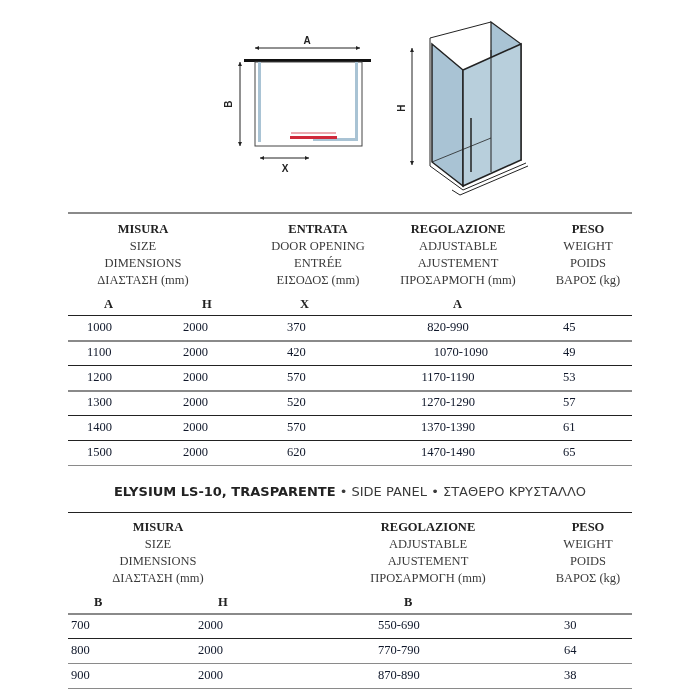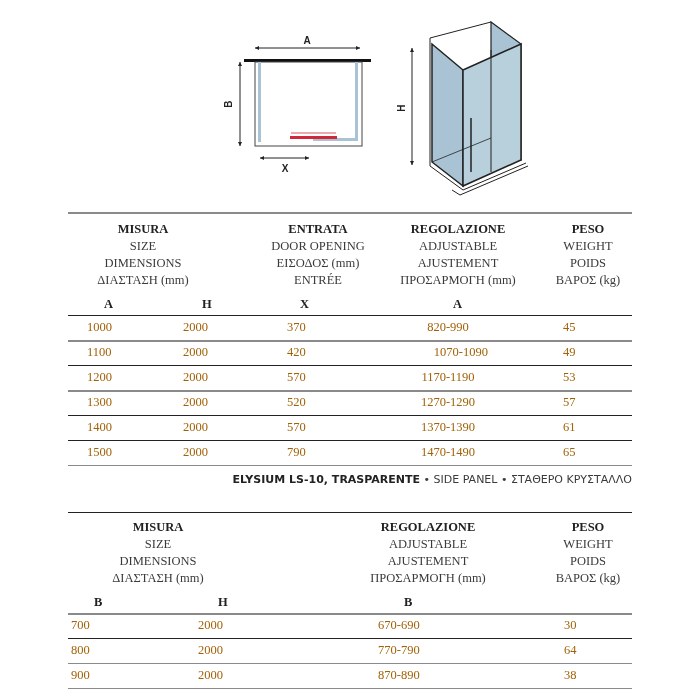--- a/index.html
+++ b/index.html
@@ -7,22 +7,22 @@
          font-family:"DejaVu Sans", "Liberation Sans", sans-serif; color:#3a3a3a; }
   .diagram { position:absolute; }
   .tbl { position:absolute; left:68px; width:564px; font-size:12.5px;font-family:Liberation Serif, serif; }
   .hr { position:absolute; left:0; width:564px; height:0; border-top:1px solid #222; }
   .hr.gray { border-top:2px solid #8a8a8a; }
   .cell { position:absolute; text-align:center; line-height:17px; }
   .hdr-title { font-weight:bold; color:#222; }
   .hdr-sub { color:#3a3a3a; }
   .col-letter { position:absolute; font-weight:bold; color:#222; font-size:12.5px; }
   .row { position:absolute; left:0; width:564px; height:25px; }
-  .row span { position:absolute; top:4px; font-size:12.5px; color:#a16207; }
-  .sidebar-title { position:absolute; left:68px; width:564px; top:473px; text-align:right; font-size:11px; }
+  .row span { position:absolute; top:4px; font-size:12.5px; color:#0f172a; }
+  .sidebar-title { position:absolute; left:68px; width:564px; top:484px; text-align:center; font-size:13px; }
   .sidebar-title b { color:#222; }
 </style>
 </head>
 <body>
 
 <svg class="diagram" style="left:220px;top:20px" width="180" height="170" viewBox="0 0 180 170">
   <g>
     <line x1="35" y1="28" x2="140" y2="28" stroke="#222" stroke-width="1"></line>
     <polygon points="35,28 39,26 39,30" fill="#222"></polygon>
     <polygon points="140,28 136,26 136,30" fill="#222"></polygon>
@@ -77,22 +77,22 @@
 
   <div class="cell" style="left:0;width:150px;top:9px">
     <div class="hdr-title">MISURA</div>
     <div class="hdr-sub">SIZE</div>
     <div class="hdr-sub">DIMENSIONS</div>
     <div class="hdr-sub">ΔΙΑΣΤΑΣΗ (mm)</div>
   </div>
   <div class="cell" style="left:170px;width:160px;top:9px">
     <div class="hdr-title">ENTRATA</div>
     <div class="hdr-sub">DOOR OPENING</div>
+    <div class="hdr-sub">ENTRÉE</div>
     <div class="hdr-sub">ΕΙΣΟΔΟΣ (mm)</div>
-    <div class="hdr-sub">ENTRÉE</div>
   </div>
   <div class="cell" style="left:315px;width:150px;top:9px">
     <div class="hdr-title">REGOLAZIONE</div>
     <div class="hdr-sub">ADJUSTABLE</div>
     <div class="hdr-sub">AJUSTEMENT</div>
     <div class="hdr-sub">ΠΡΟΣΑΡΜΟΓΗ (mm)</div>
   </div>
   <div class="cell" style="left:470px;width:100px;top:9px">
     <div class="hdr-title">PESO</div>
     <div class="hdr-sub">WEIGHT</div>
@@ -143,21 +143,21 @@
     <span style="left:19px">1400</span>
     <span style="left:115px">2000</span>
     <span style="left:219px">570</span>
     <span style="left:340px;width:80px;text-align:center">1370-1390</span>
     <span style="left:495px">61</span>
   </div>
   <div class="hr" style="top:228px"></div>
   <div class="row" style="top:229px">
     <span style="left:19px">1500</span>
     <span style="left:115px">2000</span>
-    <span style="left:219px">790</span>
+    <span style="left:219px">620</span>
     <span style="left:340px;width:80px;text-align:center">1470-1490</span>
     <span style="left:495px">65</span>
   </div>
   <div class="hr gray" style="top:253px;border-top-width:1px"></div>
 </div>
 
 <div class="sidebar-title">
   <b>ELYSIUM LS-10, TRASPARENTE</b><span> • SIDE PANEL • ΣΤΑΘΕΡΟ ΚΡΥΣΤΑΛΛΟ</span>
 </div>
 
@@ -185,21 +185,21 @@
 
   <span class="col-letter" style="left:26px;top:83px">B</span>
   <span class="col-letter" style="left:150px;top:83px">H</span>
   <span class="col-letter" style="left:336px;top:83px">B</span>
 
   <div class="hr gray" style="top:101px"></div>
 
   <div class="row" style="top:102px">
     <span style="left:3px">700</span>
     <span style="left:130px">2000</span>
-    <span style="left:310px">670-690</span>
+    <span style="left:310px">550-690</span>
     <span style="left:496px">30</span>
   </div>
   <div class="hr" style="top:126px"></div>
   <div class="row" style="top:127px">
     <span style="left:3px">800</span>
     <span style="left:130px">2000</span>
     <span style="left:310px">770-790</span>
     <span style="left:496px">64</span>
   </div>
   <div class="hr gray" style="top:151px;border-top-width:1px"></div>

